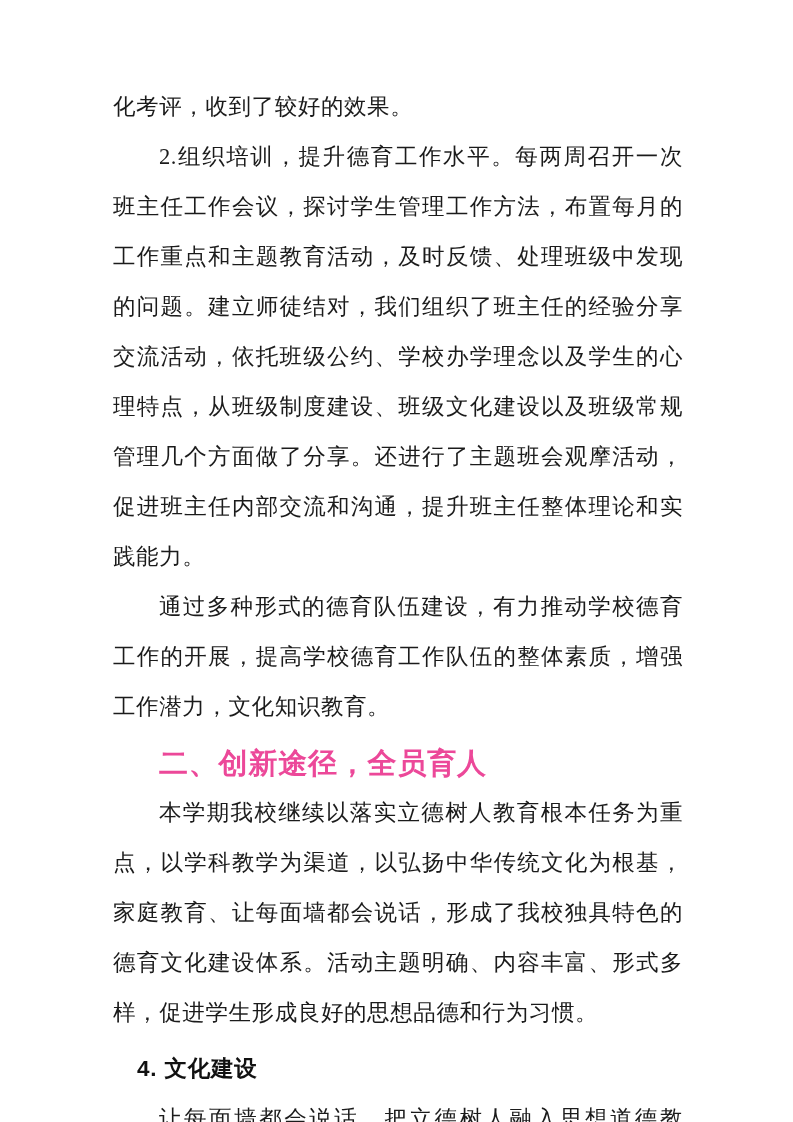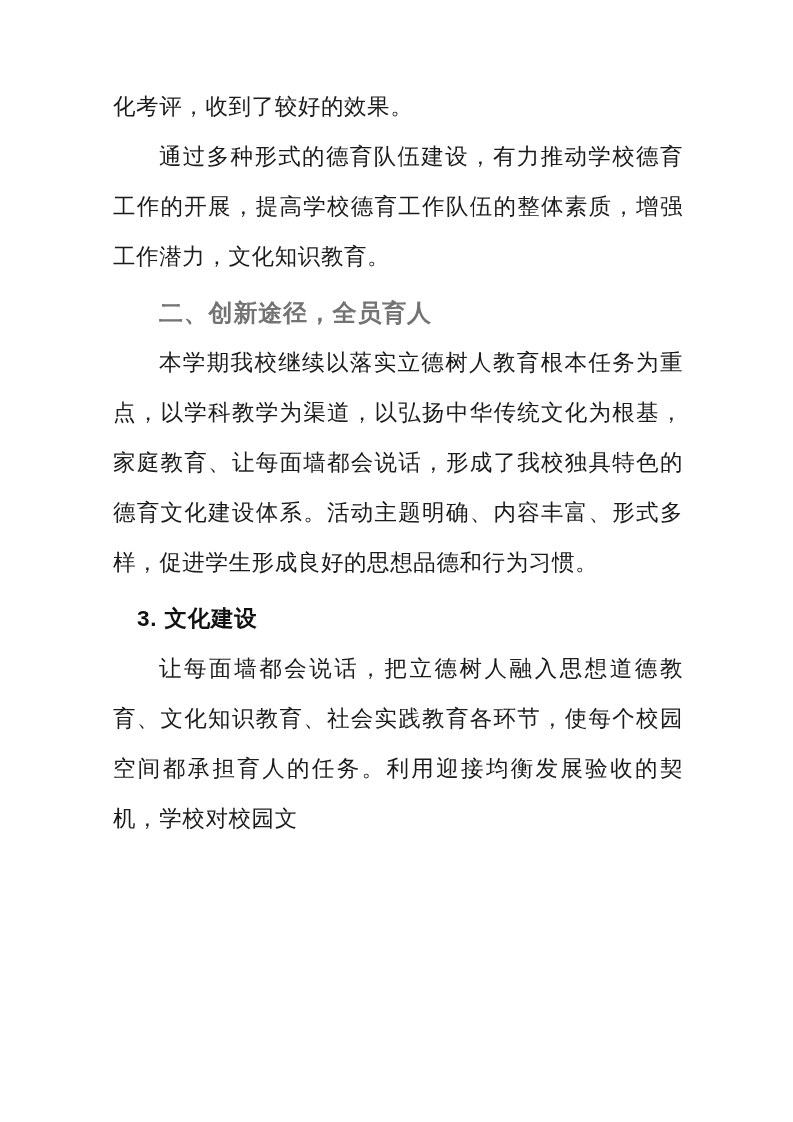--- a/index.html
+++ b/index.html
@@ -29,23 +29,23 @@
     margin: 0;
     text-align: justify;
     text-justify: inter-ideograph;
     letter-spacing: 0.6px;
     font-family: "Liberation Serif", "DejaVu Serif", serif;
   }
   .indent {
     text-indent: 46px;
   }
   .heading {
-    font-size: 24px;
+    font-size: 29px;
     line-height: 50px;
-    color: #737373;
+    color: #ec4899;
     margin: 0;
     font-weight: bold;
     text-indent: 46px;
     letter-spacing: 0.8px;
     font-family: "Liberation Sans", sans-serif;
   }
   .subheading {
     font-size: 22.5px;
     line-height: 50px;
     color: #111111;
@@ -58,29 +58,30 @@
   .spacer-sm { height: 6px; }
 </style>
 </head>
 <body>
 
 <div class="page">
   <div class="content">
 
     <p class="para">化考评，收到了较好的效果。</p>
 
+    <p class="para indent">2.组织培训，提升德育工作水平。每两周召开一次班主任工作会议，探讨学生管理工作方法，布置每月的工作重点和主题教育活动，及时反馈、处理班级中发现的问题。建立师徒结对，我们组织了班主任的经验分享交流活动，依托班级公约、学校办学理念以及学生的心理特点，从班级制度建设、班级文化建设以及班级常规管理几个方面做了分享。还进行了主题班会观摩活动，促进班主任内部交流和沟通，提升班主任整体理论和实践能力。</p>
 
     <p class="para indent">通过多种形式的德育队伍建设，有力推动学校德育工作的开展，提高学校德育工作队伍的整体素质，增强工作潜力，文化知识教育。</p>
 
     <div class="spacer-sm"></div>
 
     <p class="heading">二、创新途径，全员育人</p>
 
     <p class="para indent">本学期我校继续以落实立德树人教育根本任务为重点，以学科教学为渠道，以弘扬中华传统文化为根基，家庭教育、让每面墙都会说话，形成了我校独具特色的德育文化建设体系。活动主题明确、内容丰富、形式多样，促进学生形成良好的思想品德和行为习惯。</p>
 
     <div class="spacer-sm"></div>
 
-    <p class="subheading">3. 文化建设</p>
+    <p class="subheading">4. 文化建设</p>
 
     <p class="para indent">让每面墙都会说话，把立德树人融入思想道德教育、文化知识教育、社会实践教育各环节，使每个校园空间都承担育人的任务。利用迎接均衡发展验收的契机，学校对校园文</p>
 
   </div>
 </div>
 
 </body></html>

